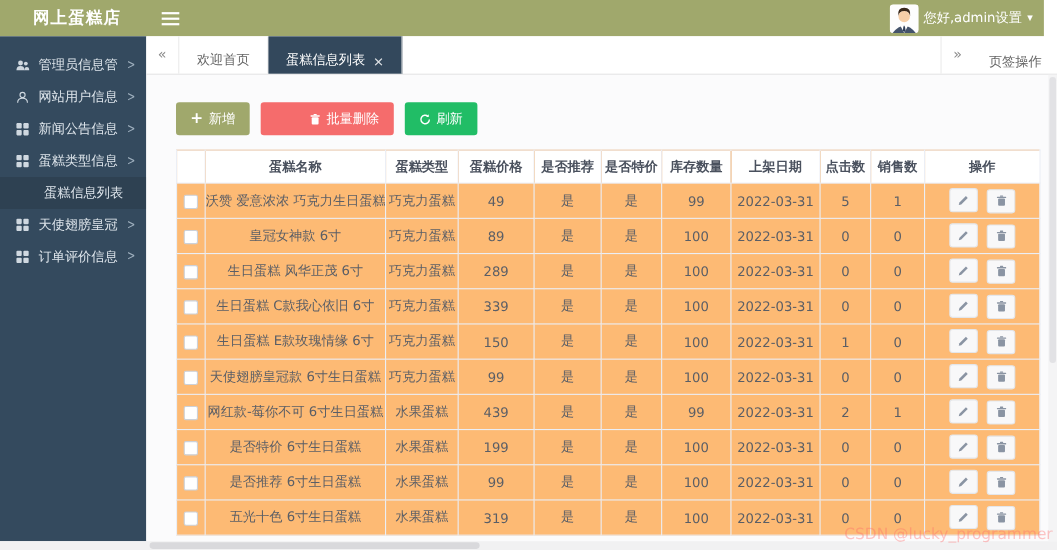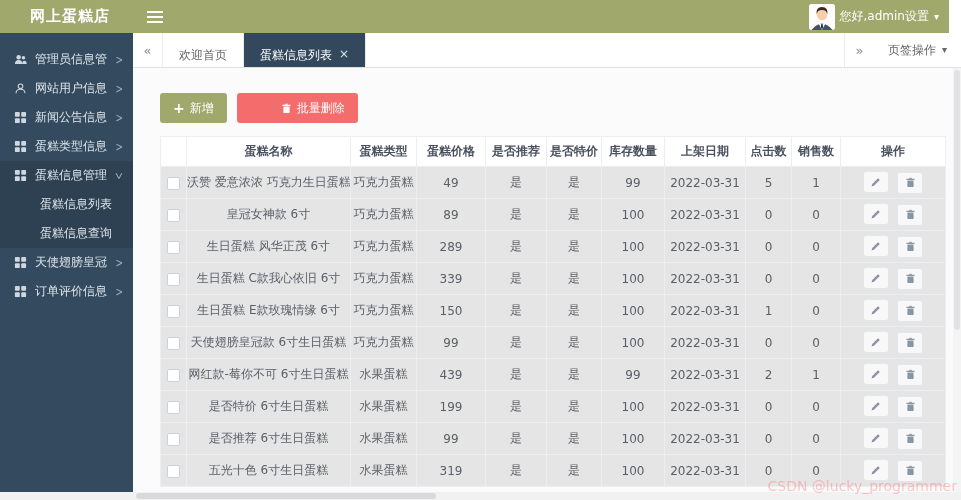--- a/index.html
+++ b/index.html
@@ -49,46 +49,46 @@
   .tabbar {
     position:absolute; left:133px; top:33px; right:0; height:35px;
     background:#fff; border-bottom:1px solid #e0e0e0; display:flex; align-items:stretch;
   }
   .collapse-box {
     width:30px; display:flex; align-items:center; justify-content:center;
     color:#8a8a8a; border-right:1px solid #ececec; cursor:pointer; font-size:13px;
   }
   .collapse-box.right { border-right:none; border-left:1px solid #ececec; }
   .tab {
-    padding:14px 16px; display:flex; align-items:flex-start; font-size:12px;
+    padding:4px 16px; display:flex; align-items:flex-end; font-size:12px;
     color:#666; border-right:1px solid #ececec; cursor:pointer; white-space:nowrap;
   }
   .tab.active { background:#33485c; color:#fff; }
   .tab .close { margin-left:7px; font-size:12px; opacity:.85; }
   .tab-spacer { flex:1 1 auto; }
   .tab-ops {
     display:flex; align-items:center; gap:6px; padding:15px 14px;
-    color:#666; cursor:pointer; white-space:nowrap;
+    color:#666; cursor:pointer; white-space:nowrap;flex-direction:column;
   }
 
   
   .content { position:absolute; left:133px; top:68px; right:0; bottom:8px; background:#fbfbfc; overflow:hidden; }
   .toolbar { display:flex; gap:10px; padding:25px 0 0 27px; }
   .btn {
     height:30px; border:none; border-radius:3px; color:#fff; font-size:12px;
     padding:0 13px; display:inline-flex; align-items:center; gap:5px; cursor:pointer;
     font-family:inherit;
   }
   .btn .bi { display:flex; }
   .btn-add { background:#a0a86c; }
   .btn-del { background:#f56c6c;padding-left:44px; }
   .btn-refresh { background:#21bd66; }
   .plus-glyph { font-size:14px; font-weight:bold; line-height:1; }
 
-  .table-wrap { margin:13px 16px 16px 27px; background:#e5e5e5; }
+  .table-wrap { margin:13px 16px 16px 27px; background:#fdba74; }
   table { width:100%; border-collapse:collapse; table-layout:fixed; font-size:12px; color:#5a5e66; }
   th, td { border:1px solid #ebeef5; text-align:center; overflow:hidden; white-space:nowrap; }
   th { height:30px; font-weight:bold; color:#4a515e; background:#fff; }
   td { height:32px; }
   .cb {
     display:inline-block; width:13px; height:13px; border:1px solid #ccd1d9;
     border-radius:2px; background:#fff; vertical-align:middle; cursor:pointer;
   }
   .mini-btn {
     display:inline-flex; align-items:center; justify-content:center;
@@ -180,34 +180,21 @@
               <rect x="7.8" y="1" width="5.2" height="5.2" rx="1"></rect>
               <rect x="1" y="7.8" width="5.2" height="5.2" rx="1"></rect>
               <rect x="7.8" y="7.8" width="5.2" height="5.2" rx="1"></rect>
             </svg>
           </span>
           <span class="lbl">蛋糕类型信息管理</span>
           <span class="arrow">&gt;</span>
         </div>
       </div>
       <div class="side-group expanded">
-        <div class="side-item">
-          <span class="icon">
-            <svg viewBox="0 0 14 14" width="13" height="13" fill="#cfd8e0">
-              <rect x="1" y="1" width="5.2" height="5.2" rx="1"></rect>
-              <rect x="7.8" y="1" width="5.2" height="5.2" rx="1"></rect>
-              <rect x="1" y="7.8" width="5.2" height="5.2" rx="1"></rect>
-              <rect x="7.8" y="7.8" width="5.2" height="5.2" rx="1"></rect>
-            </svg>
-          </span>
-          <span class="lbl">蛋糕信息管理</span>
-          <span class="arrow down">&gt;</span>
-        </div>
         <div class="side-sub">蛋糕信息列表</div>
-        <div class="side-sub">蛋糕信息查询</div>
       </div>
       <div class="side-group">
         <div class="side-item">
           <span class="icon">
             <svg viewBox="0 0 14 14" width="13" height="13" fill="#cfd8e0">
               <rect x="1" y="1" width="5.2" height="5.2" rx="1"></rect>
               <rect x="7.8" y="1" width="5.2" height="5.2" rx="1"></rect>
               <rect x="1" y="7.8" width="5.2" height="5.2" rx="1"></rect>
               <rect x="7.8" y="7.8" width="5.2" height="5.2" rx="1"></rect>
             </svg>
@@ -260,20 +247,29 @@
     </button>
     <button class="btn btn-del">
       <span class="bi">
         <svg viewBox="0 0 12 12" width="11" height="11" fill="#fff">
           <rect x="2.6" y="3.8" width="6.8" height="7.2" rx="1"></rect>
           <rect x="1.4" y="2" width="9.2" height="1.3" rx=".5"></rect>
           <rect x="4.4" y=".7" width="3.2" height="1.3" rx=".5"></rect>
         </svg>
       </span>
       <span>批量删除</span>
+    </button>
+    <button class="btn btn-refresh">
+      <span class="bi">
+        <svg viewBox="0 0 12 12" width="11" height="11" fill="none" stroke="#fff" stroke-width="1.4">
+          <path d="M10.2 6.2 a4.2 4.2 0 1 1 -1.3-3.1"></path>
+          <path d="M9.6 1 v2.6 h-2.6" fill="#fff" stroke="none"></path>
+        </svg>
+      </span>
+      <span>刷新</span>
     </button>
   </div>
 
   <div class="table-wrap">
     <table>
       <colgroup>
         <col style="width:26px">
           <col style="width:164px">
           <col style="width:66px">
           <col style="width:69px">

